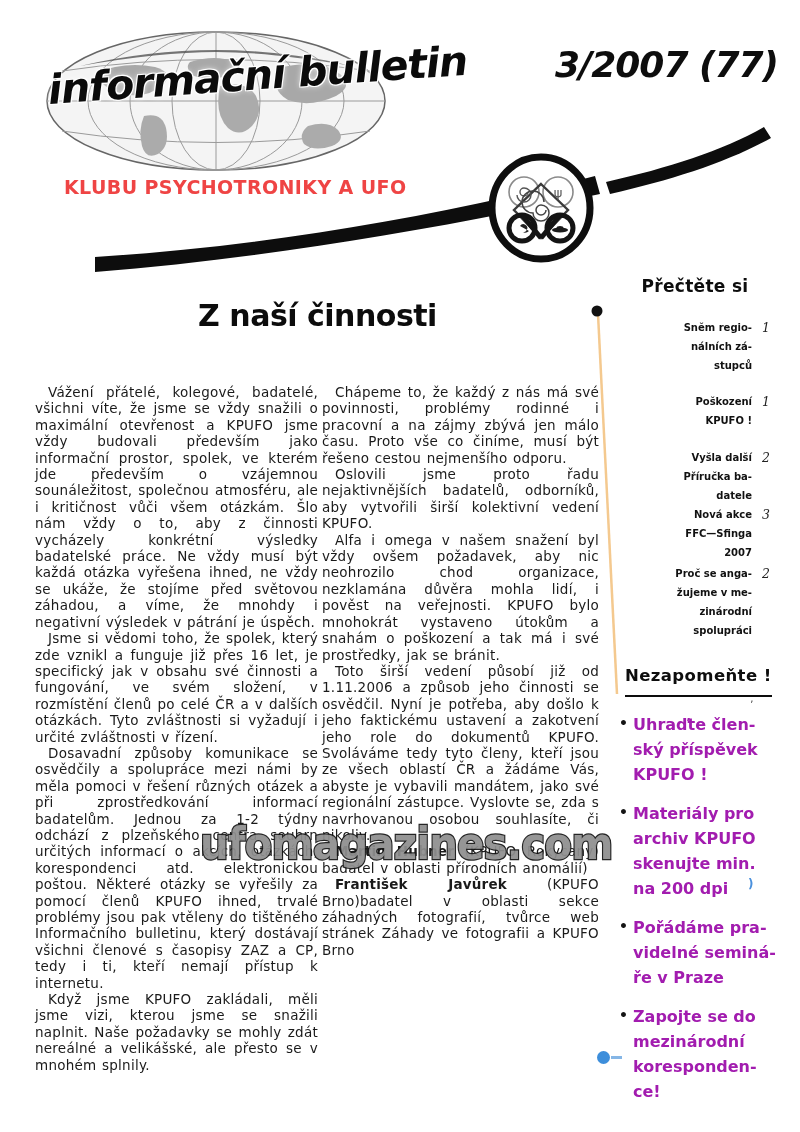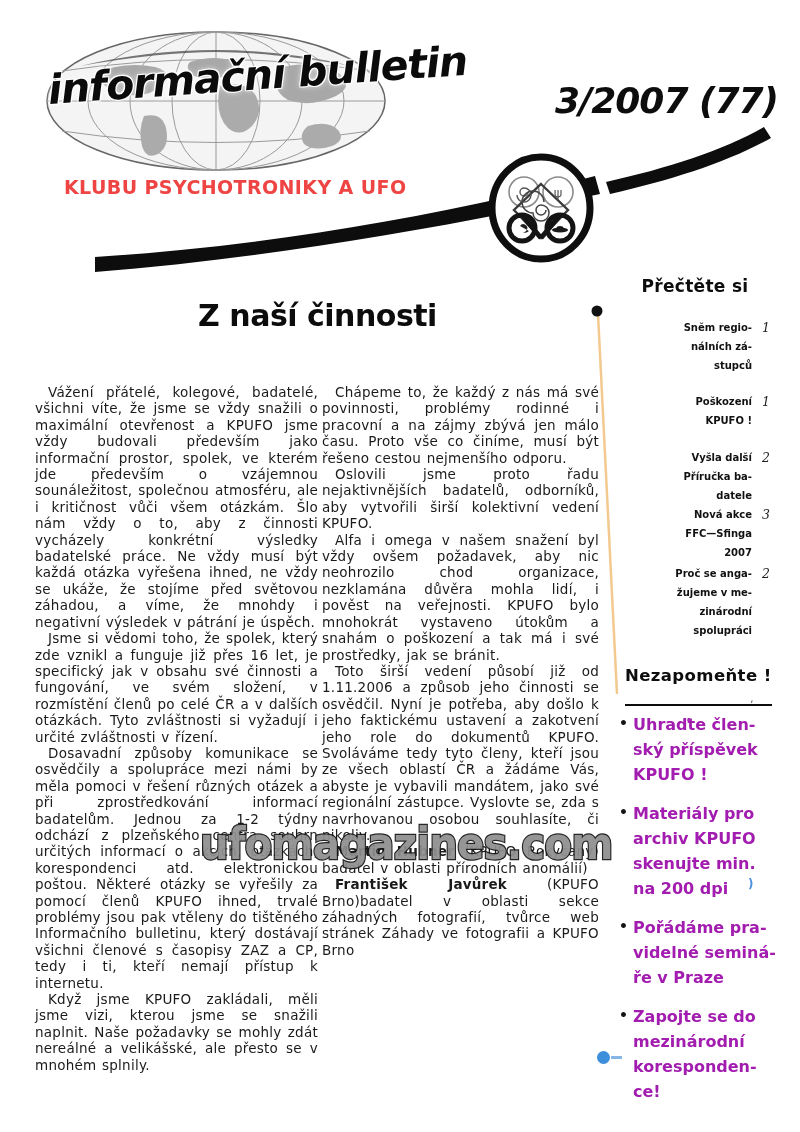--- a/index.html
+++ b/index.html
@@ -7,21 +7,21 @@
         font-family:"DejaVu Sans","Liberation Sans",sans-serif;color:#141414;margin:0 auto;}
   
   .decor-svg{position:absolute;left:0;top:0;z-index:1;pointer-events:none;}
   .globe-wrap{position:absolute;left:40px;top:28px;width:352px;height:148px;z-index:2;}
   .masthead-text{position:absolute;left:48px;top:66px;width:370px;z-index:3;
        font-size:41px;font-weight:bold;font-style:italic;letter-spacing:-1px;
        transform:rotate(-4deg);transform-origin:left center;color:#0b0b0b;
        text-shadow:-1px -1px 0 #fff,1px -1px 0 #fff,-1px 1px 0 #fff,1px 1px 0 #fff,0 0 6px rgba(255,255,255,.9);
        white-space:nowrap;}
   .issue-no{position:absolute;left:548px;top:44px;width:230px;z-index:3;text-align:right;
-       font-size:36px;font-weight:bold;font-style:italic;letter-spacing:-1px;color:#0d0d0d;margin-top:36px;}
+       font-size:36px;font-weight:bold;font-style:italic;letter-spacing:-1px;color:#0d0d0d;}
   .org-line{position:absolute;left:64px;top:176px;z-index:3;font-size:19px;font-weight:bold;
        letter-spacing:.4px;color:#ef4444;white-space:nowrap;}
   .emblem{position:absolute;left:484px;top:150px;width:114px;height:116px;z-index:4;}
   
   .article-title{position:absolute;left:35px;top:298px;width:565px;z-index:2;text-align:center;
        font-size:30px;font-weight:bold;letter-spacing:-.5px;color:#0c0c0c;}
   .col{position:absolute;top:352px;z-index:2;font-size:13.5px;line-height:16.4px;
        text-align:justify;letter-spacing:.25px;word-spacing:1px;color:#1a1a1a;margin-top:32px;}
   .col p{margin:0;text-indent:13px;}
   .col-1{left:35px;width:283px;}
@@ -38,21 +38,21 @@
   .toc-heading{position:absolute;left:0;top:6px;width:160px;text-align:center;
        font-size:17px;font-weight:bold;letter-spacing:.3px;color:#0d0d0d;}
   .toc-row{position:absolute;display:flex;width:165px;left:0;}
   .toc-title{flex:1;text-align:right;font-size:10px;font-weight:bold;line-height:19px;
        white-space:pre-line;color:#111;}
   .toc-page{width:28px;text-align:center;font-family:"DejaVu Serif","Liberation Serif",serif;
        font-style:italic;font-size:12.5px;padding-top:2px;color:#222;}
   .toc-row-1{top:48px;} .toc-row-2{top:122px;} .toc-row-3{top:178px;}
   .toc-row-4{top:235px;} .toc-row-5{top:294px;}
   .rem-heading{position:absolute;left:10px;top:396px;font-size:16.5px;font-weight:bold;
-       letter-spacing:.4px;color:#0d0d0d;border-bottom:2.5px solid #0d0d0d;padding-bottom:19px;}
+       letter-spacing:.4px;color:#0d0d0d;border-bottom:2.5px solid #0d0d0d;padding-bottom:10px;}
   .rem-list{position:absolute;left:4px;top:442px;width:168px;}
   .rem-item{display:flex;margin-bottom:14px;}
   .rem-bullet{width:14px;font-size:14px;font-weight:bold;line-height:23px;}
   .rem-text{flex:1;font-size:16px;font-weight:bold;line-height:25px;white-space:pre-line;color:#a21caf;}
   
   .blue-dot{position:absolute;left:597px;top:1051px;width:13px;height:13px;border-radius:50%;
        background:#3d8edb;z-index:4;}
   .blue-dash{position:absolute;left:611px;top:1056px;width:11px;height:3px;background:#85b6e6;z-index:4;}
   .tick-mark{position:absolute;left:750px;top:698px;font-size:11px;color:#555;z-index:4;}
   .crescent-mark{position:absolute;left:748px;top:877px;font-size:12px;font-weight:bold;

